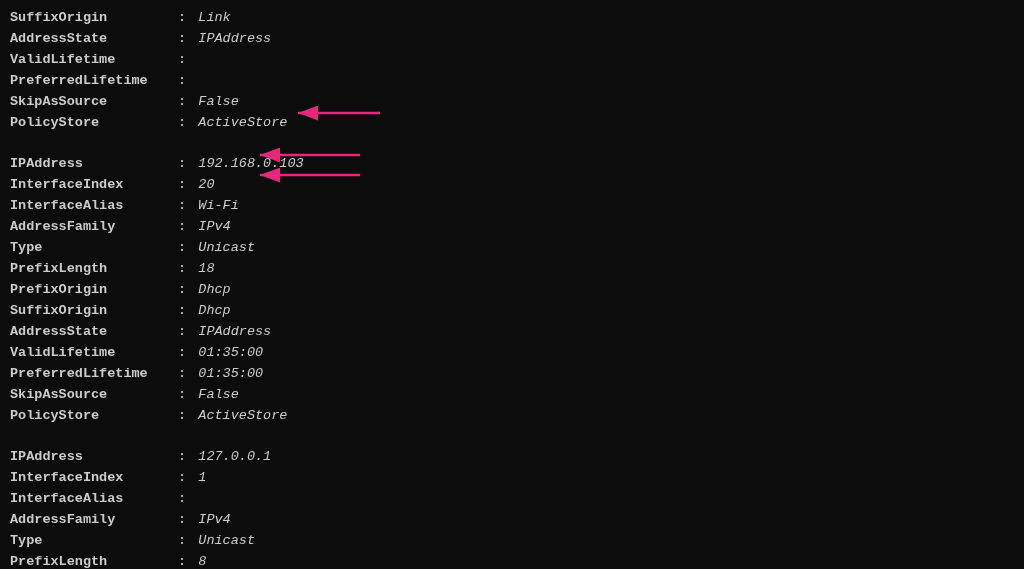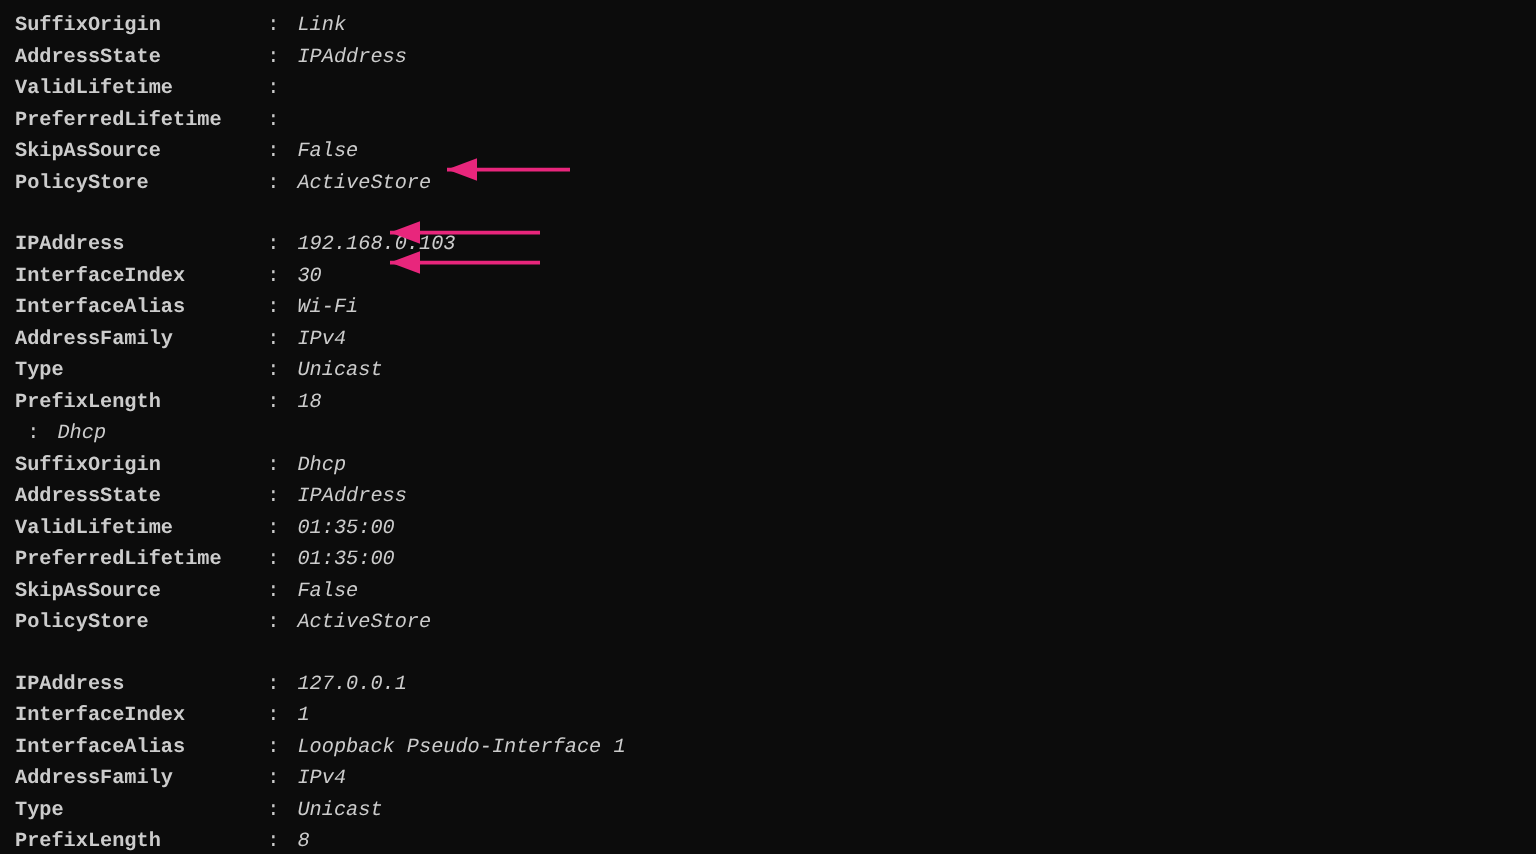--- a/index.html
+++ b/index.html
@@ -83,36 +83,36 @@
   <div class="line">
     <span class="key">PolicyStore</span><span class="separator"> : </span><span class="value">ActiveStore</span>
   </div>
 
   <div class="empty-line"></div>
 
   <div class="line">
     <span class="key">IPAddress</span><span class="separator"> : </span><span class="value">192.168.0.103</span>
   </div>
   <div class="line">
-    <span class="key">InterfaceIndex</span><span class="separator"> : </span><span class="value">30</span>
+    <span class="key">InterfaceIndex</span><span class="separator"> : </span><span class="value">20</span>
   </div>
   <div class="line">
     <span class="key">InterfaceAlias</span><span class="separator"> : </span><span class="value">Wi-Fi</span>
   </div>
   <div class="line">
     <span class="key">AddressFamily</span><span class="separator"> : </span><span class="value">IPv4</span>
   </div>
   <div class="line">
     <span class="key">Type</span><span class="separator"> : </span><span class="value">Unicast</span>
   </div>
   <div class="line">
     <span class="key">PrefixLength</span><span class="separator"> : </span><span class="value">18</span>
   </div>
   <div class="line">
-    <span class="separator"> : </span><span class="value">Dhcp</span>
+    <span class="key">PrefixOrigin</span><span class="separator"> : </span><span class="value">Dhcp</span>
   </div>
   <div class="line">
     <span class="key">SuffixOrigin</span><span class="separator"> : </span><span class="value">Dhcp</span>
   </div>
   <div class="line">
     <span class="key">AddressState</span><span class="separator"> : </span><span class="value">IPAddress</span>
   </div>
   <div class="line">
     <span class="key">ValidLifetime</span><span class="separator"> : </span><span class="value">01:35:00</span>
   </div>
@@ -128,21 +128,21 @@
 
   <div class="empty-line"></div>
 
   <div class="line">
     <span class="key">IPAddress</span><span class="separator"> : </span><span class="value">127.0.0.1</span>
   </div>
   <div class="line">
     <span class="key">InterfaceIndex</span><span class="separator"> : </span><span class="value">1</span>
   </div>
   <div class="line">
-    <span class="key">InterfaceAlias</span><span class="separator"> : </span><span class="value">Loopback Pseudo-Interface 1</span>
+    <span class="key">InterfaceAlias</span><span class="separator"> : </span>
   </div>
   <div class="line">
     <span class="key">AddressFamily</span><span class="separator"> : </span><span class="value">IPv4</span>
   </div>
   <div class="line">
     <span class="key">Type</span><span class="separator"> : </span><span class="value">Unicast</span>
   </div>
   <div class="line">
     <span class="key">PrefixLength</span><span class="separator"> : </span><span class="value">8</span>
   </div>

